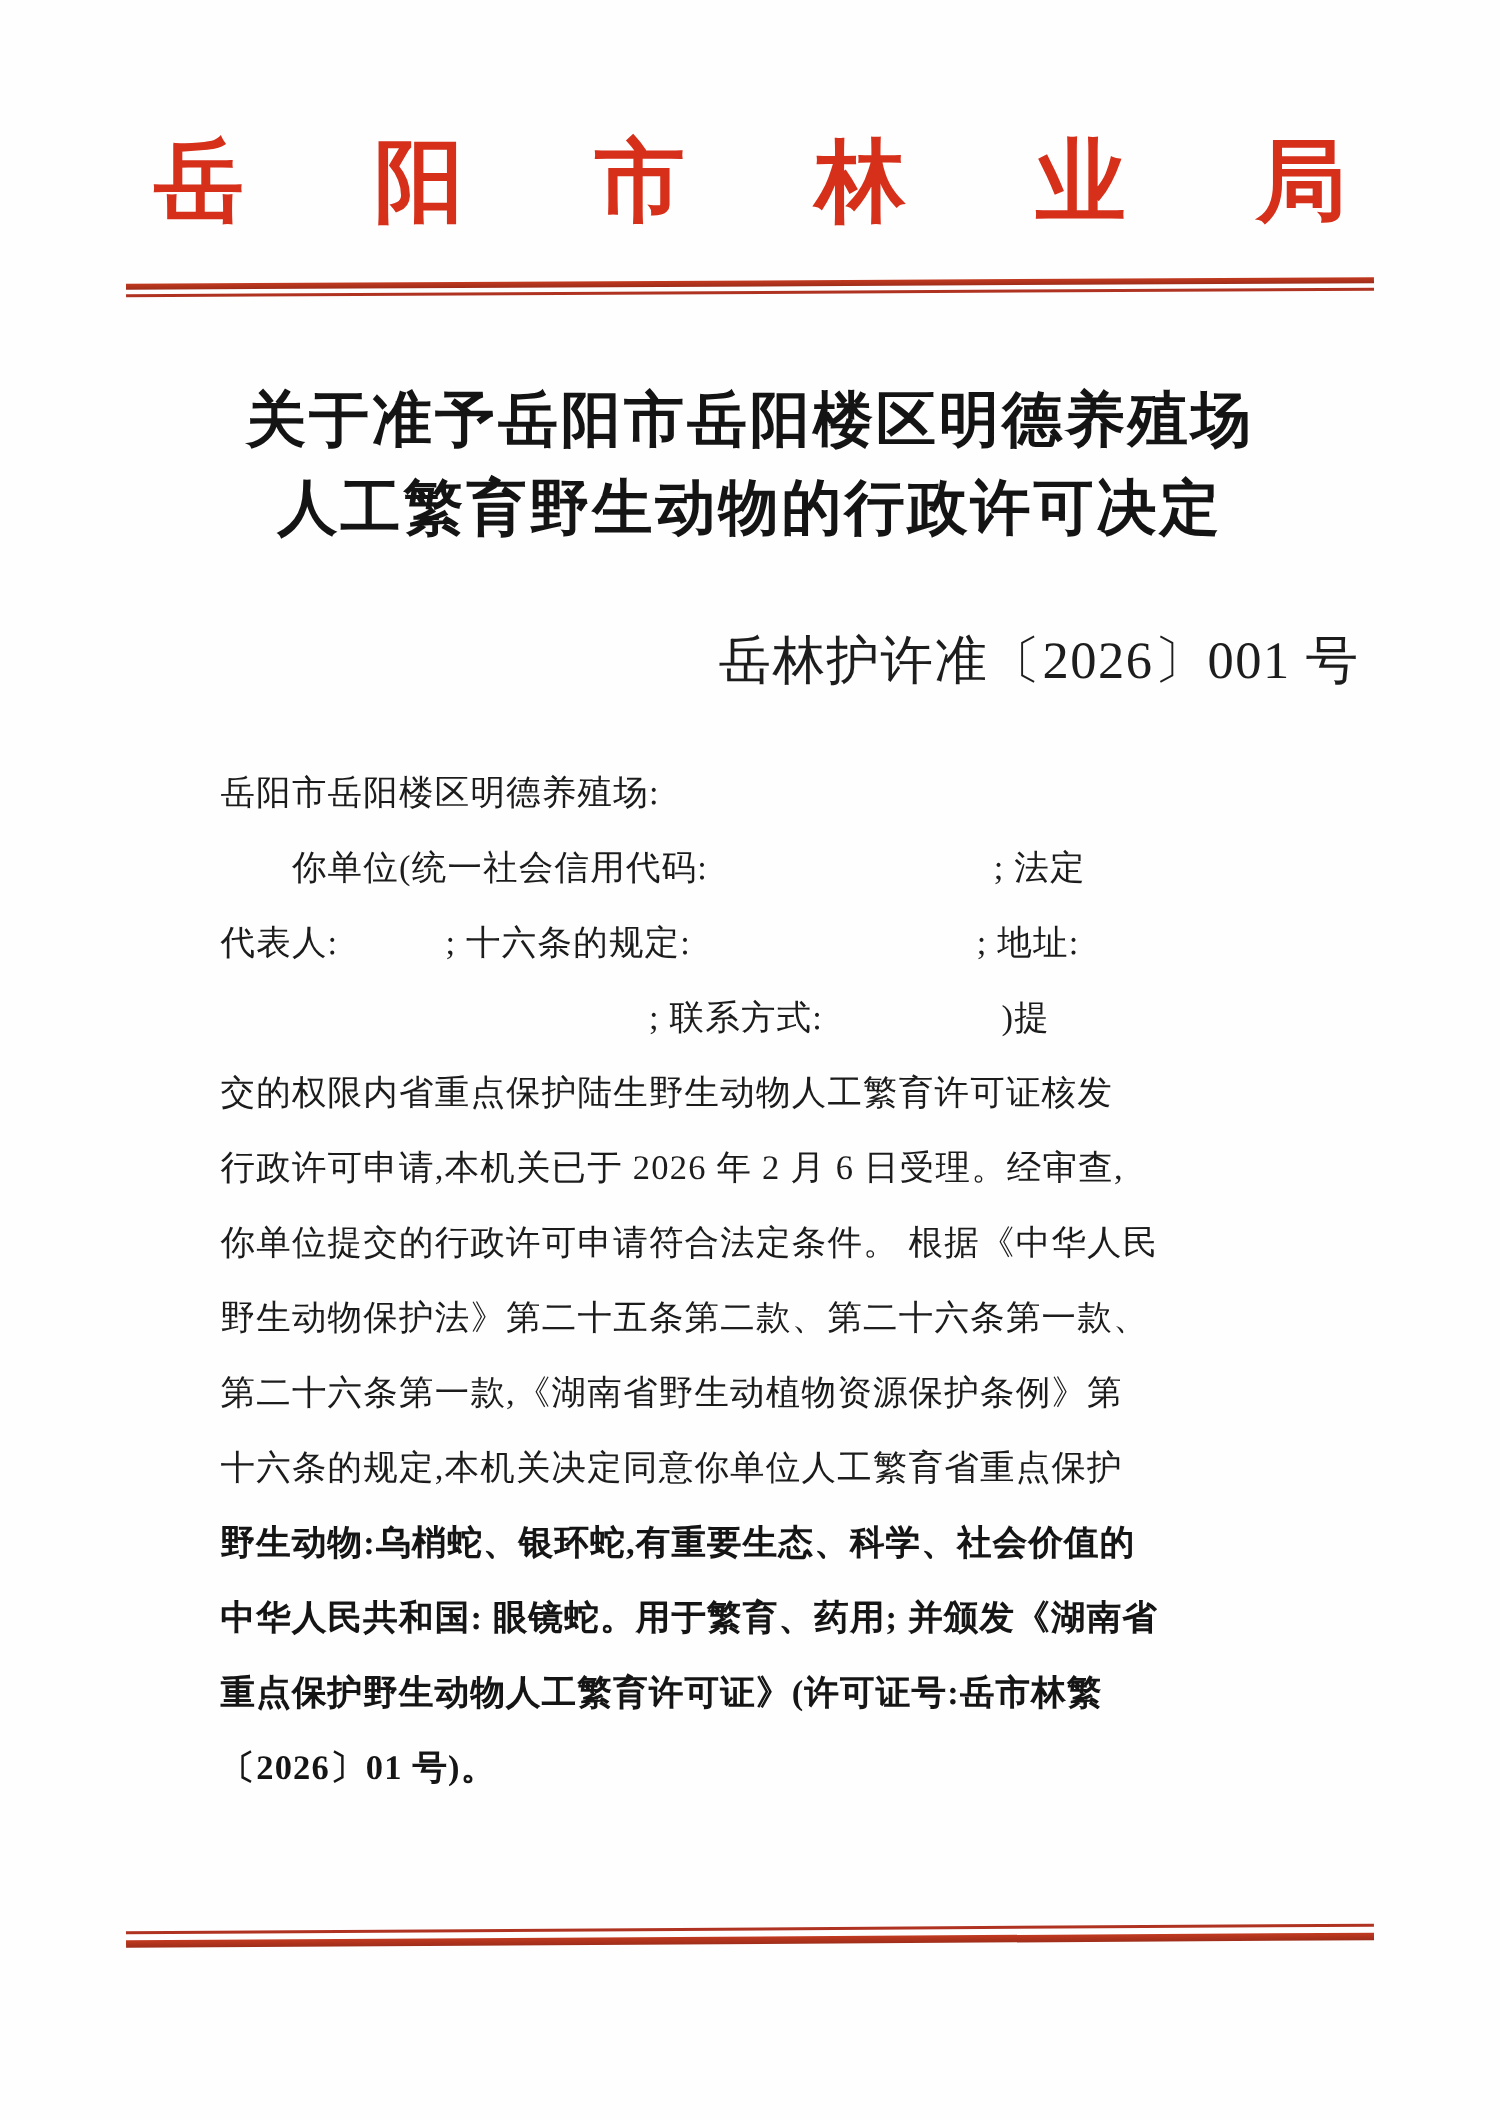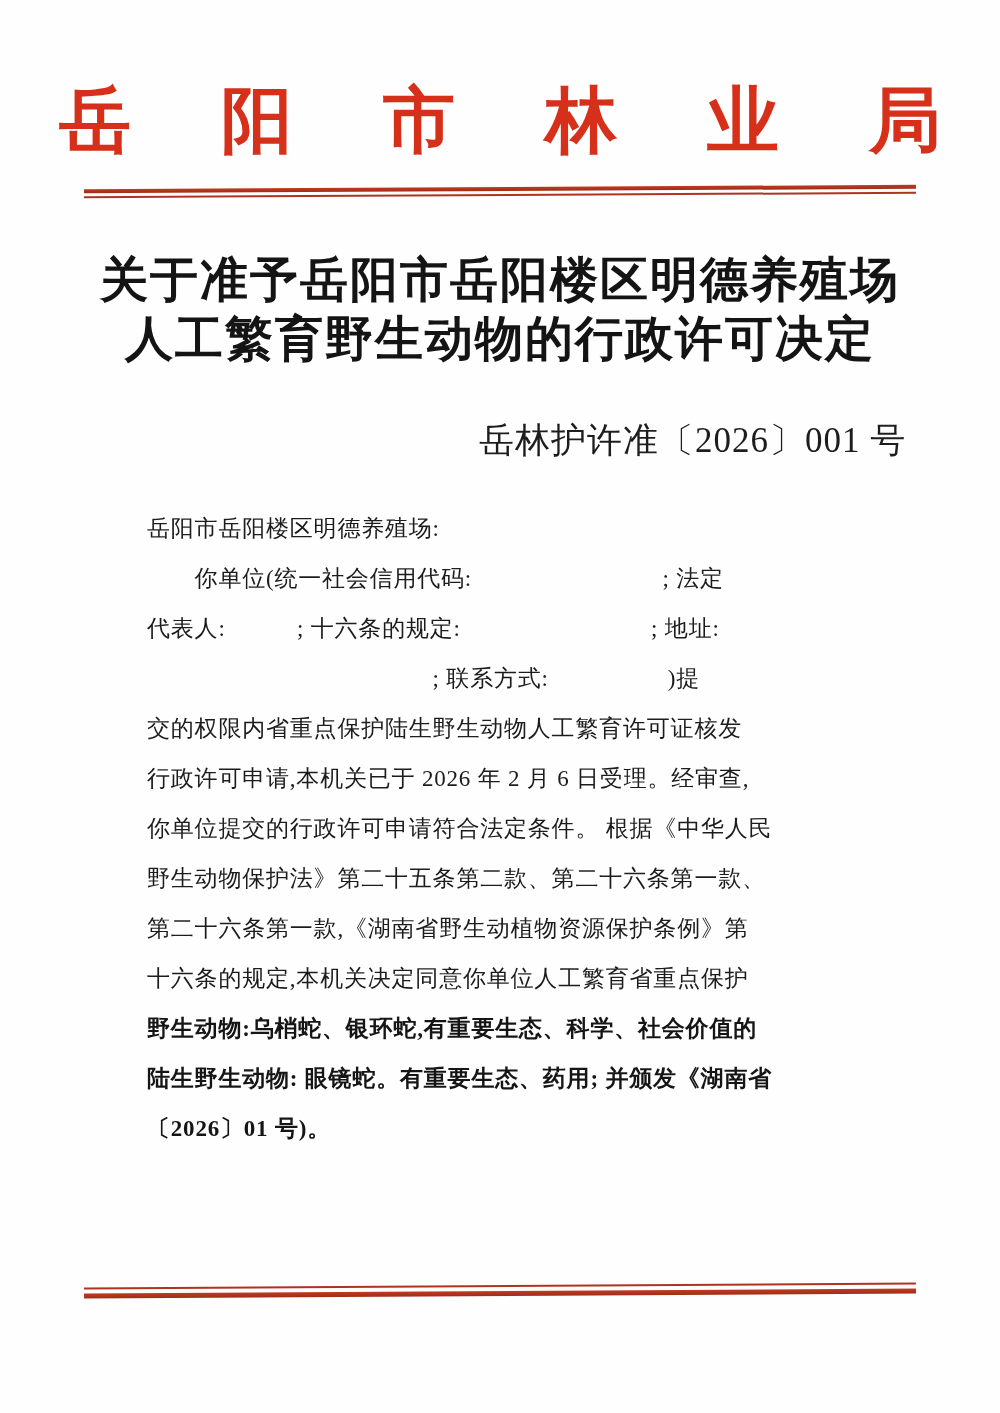--- a/index.html
+++ b/index.html
@@ -13,39 +13,39 @@
   .page{
     position:absolute;inset:0;
     background:#fefefe;
   }
   
   .agency{
     position:absolute;
     top:66px;left:0;width:100%;
     text-align:center;
     color:var(--red,#d6301b);
-    font-size:72px;
+    font-size:60px;
     font-weight:700;
     letter-spacing:36px;
     text-indent:36px;
     line-height:110px;
     font-family:"Liberation Serif", serif;
   }
   
   .rule-top{
     position:absolute;left:84px;right:84px;top:187px;
     transform:rotate(-0.3deg);
   }
   .rule-top .r-thick{height:4px;background:linear-gradient(to bottom,#c23a20,#9e2d1a);}
   .rule-top .r-thin{height:2px;background:#b03322;margin-top:3px;}
   
   .title{
     position:absolute;top:250px;left:0;width:100%;
     text-align:center;
-    font-size:48px;line-height:59px;
+    font-size:40px;line-height:59px;
     font-weight:700;
     letter-spacing:2px;
     color:#141414;
   }
   
   .docnum{
     position:absolute;top:417px;left:479px;
     font-size:35px;
     letter-spacing:1px;
     color:#1d1d1d;
@@ -95,21 +95,22 @@
         <div class="bline">　　你单位(统一社会信用代码:　　　　　　　　; 法定</div>
         <div class="bline">代表人:　　　; 十六条的规定:　　　　　　　　; 地址:</div>
         <div class="bline">　　　　　　　　　　　　; 联系方式:　　　　　)提</div>
         <div class="bline">交的权限内省重点保护陆生野生动物人工繁育许可证核发</div>
         <div class="bline">行政许可申请,本机关已于 2026 年 2 月 6 日受理。经审查,</div>
         <div class="bline">你单位提交的行政许可申请符合法定条件。 根据《中华人民</div>
         <div class="bline">野生动物保护法》第二十五条第二款、第二十六条第一款、</div>
         <div class="bline">第二十六条第一款,《湖南省野生动植物资源保护条例》第</div>
         <div class="bline">十六条的规定,本机关决定同意你单位人工繁育省重点保护</div>
         <div class="bline bold">野生动物:乌梢蛇、银环蛇,有重要生态、科学、社会价值的</div>
-        <div class="bline bold">陆生野生动物: 眼镜蛇。有重要生态、药用; 并颁发《湖南省</div>
+        <div class="bline bold">中华人民共和国: 眼镜蛇。用于繁育、药用; 并颁发《湖南省</div>
+        <div class="bline bold">重点保护野生动物人工繁育许可证》(许可证号:岳市林繁</div>
         <div class="bline bold">〔2026〕01 号)。</div>
       </div>
   </div>
 
   <div class="rule-bottom">
     <div class="r-thin"></div>
     <div class="r-thick"></div>
   </div>
 
 </div>

